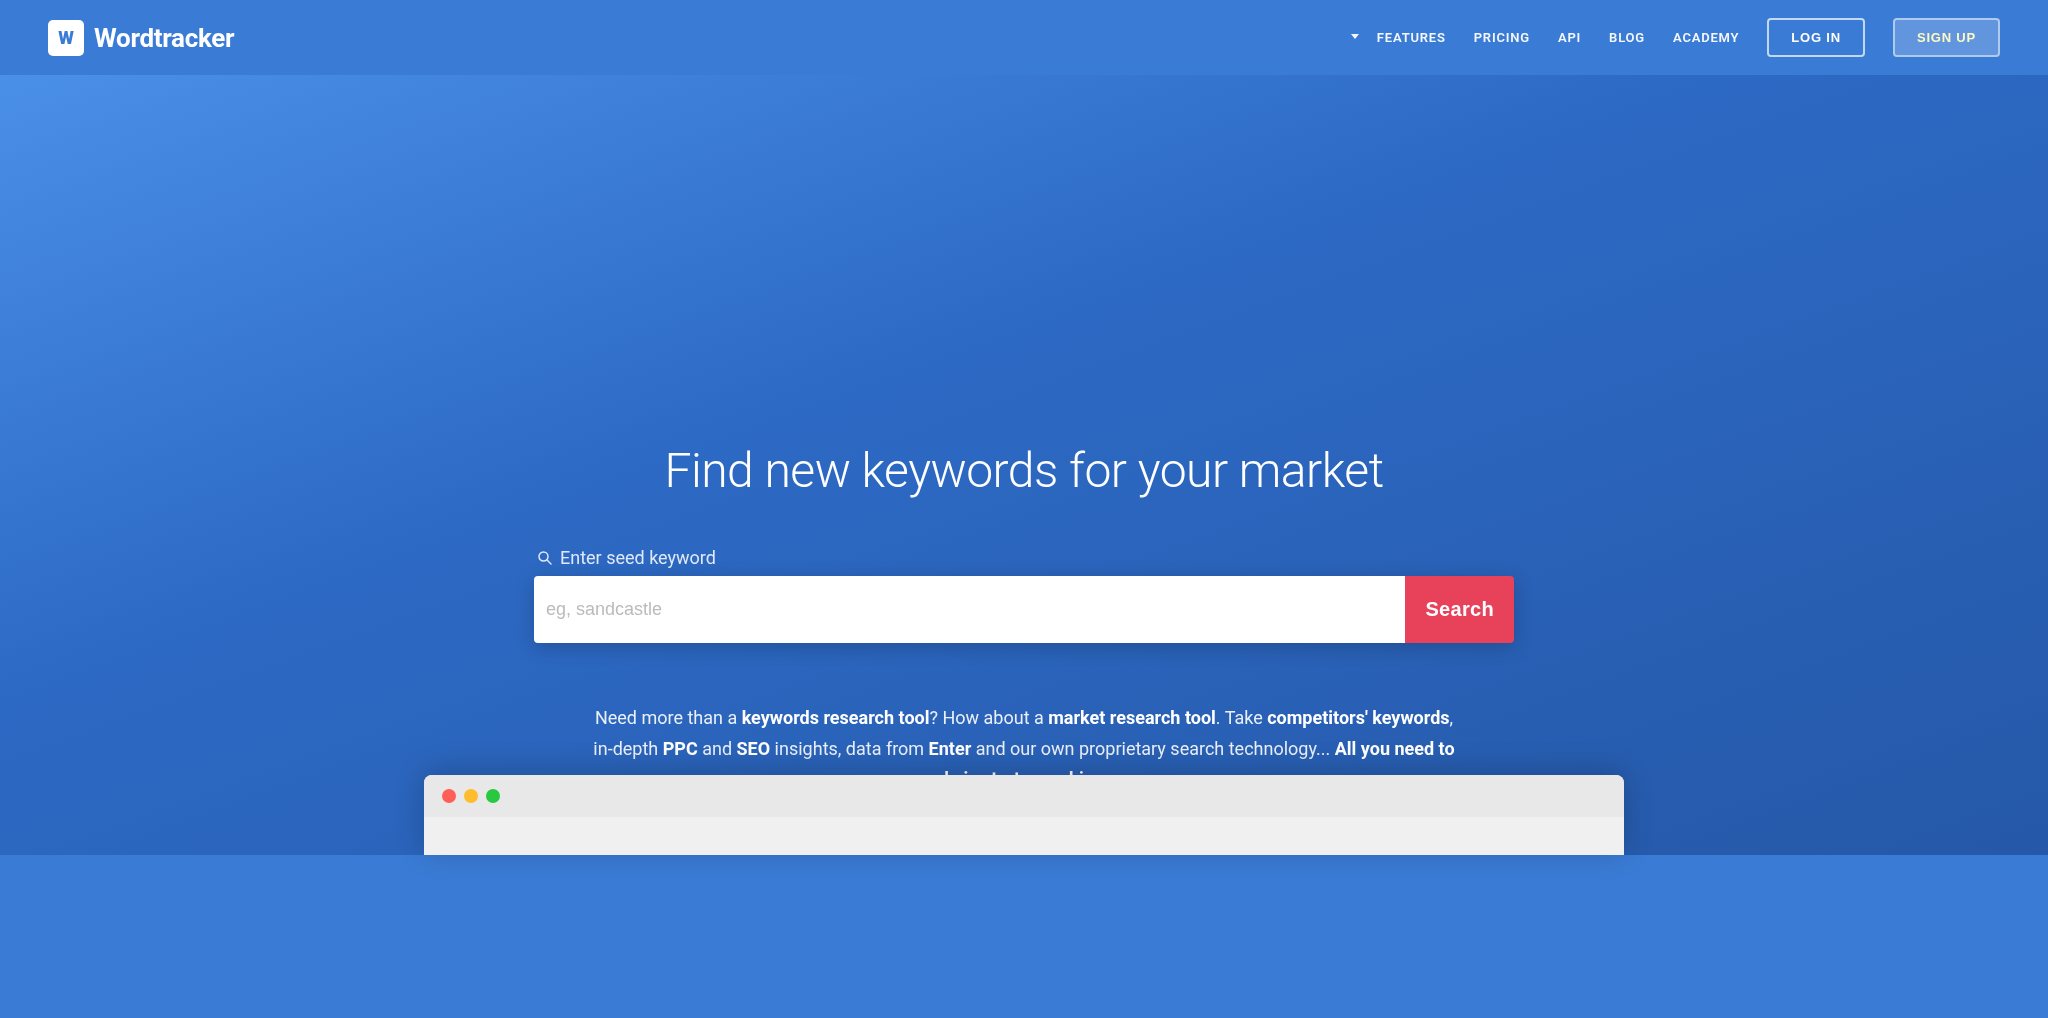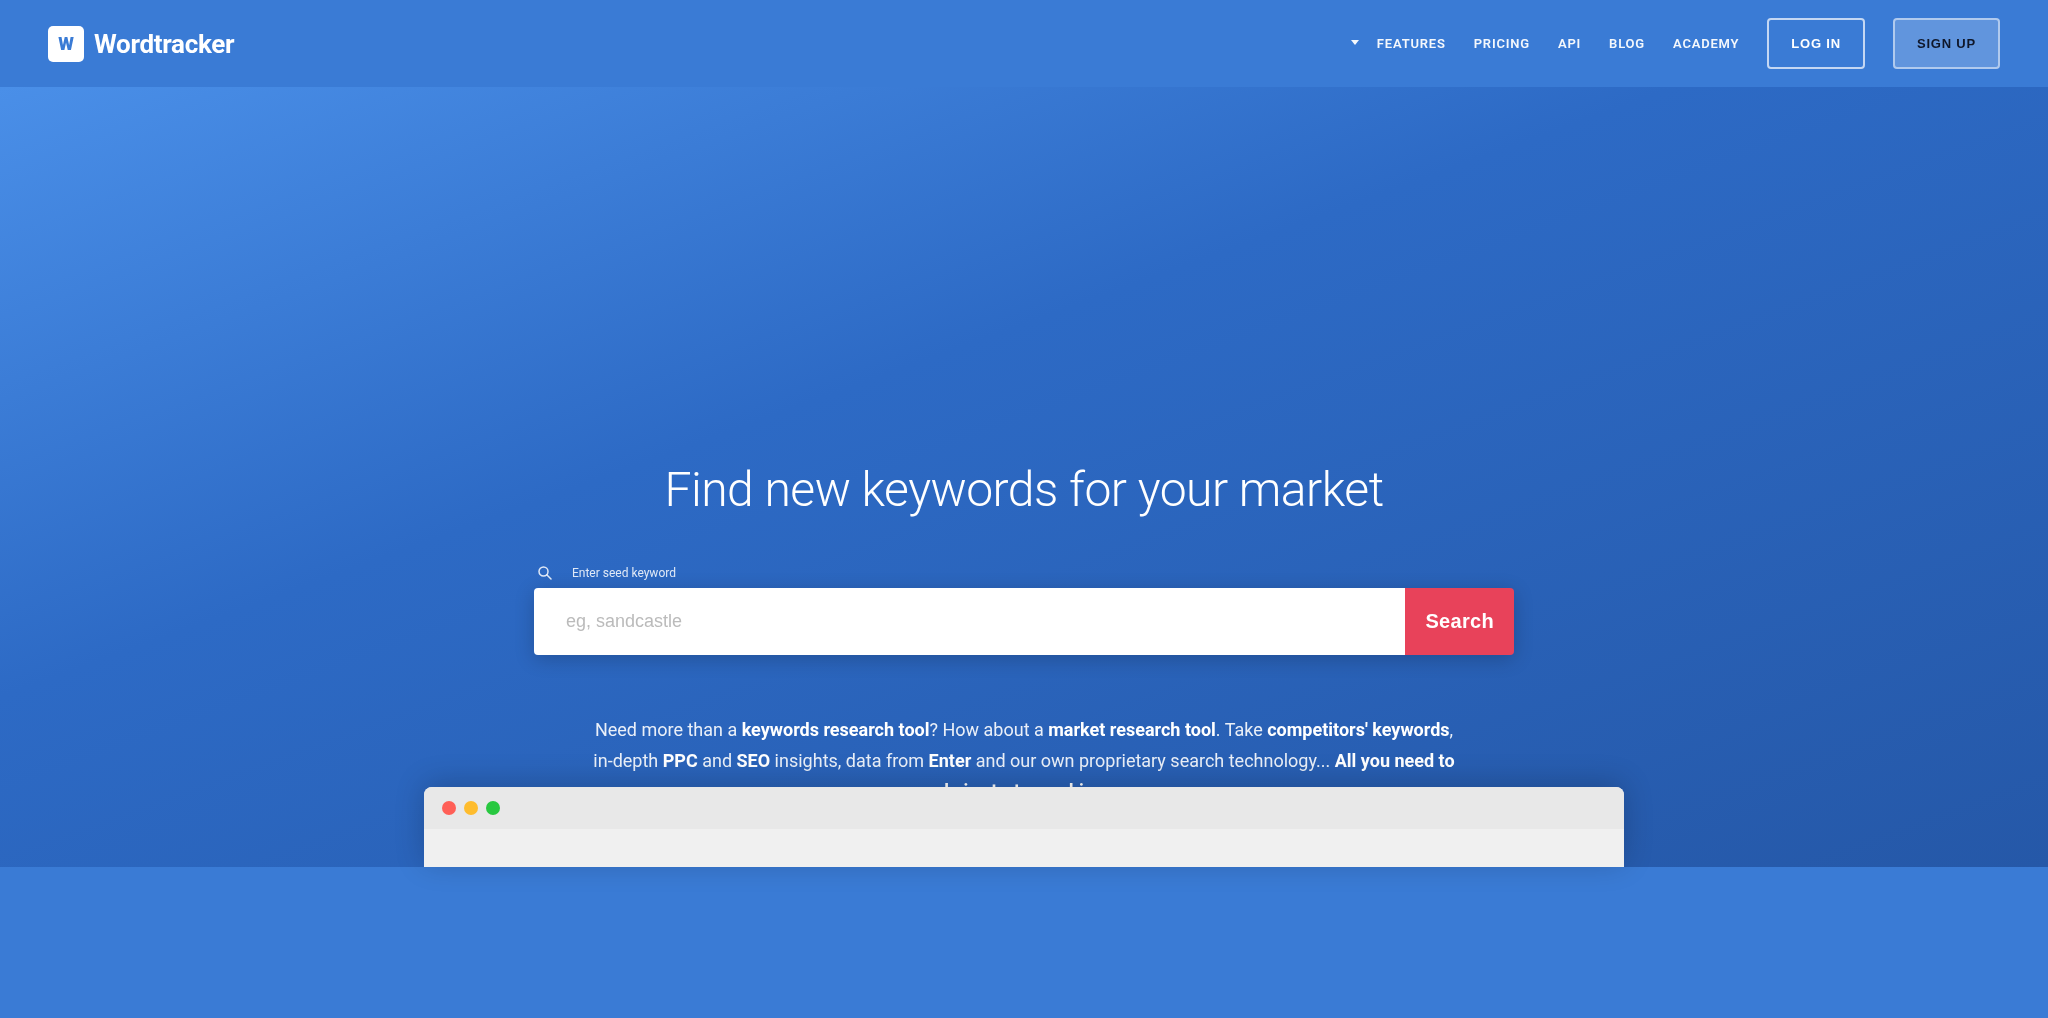--- a/index.html
+++ b/index.html
@@ -60,39 +60,39 @@
       letter-spacing: 0.8px;
       text-transform: uppercase;
       cursor: pointer;
       opacity: 0.95;
       display: flex;
       align-items: center;
       gap: 16px;
     }
 
     .nav-btn {
-      padding: 16px 22px;
+      padding: 10px 22px;
       border-radius: 4px;
       font-size: 13px;
       font-weight: 700;
       letter-spacing: 0.8px;
       text-transform: uppercase;
       cursor: pointer;
     }
 
     .btn-login {
       background: transparent;
       border: 2px solid rgba(255,255,255,0.7);
       color: white;
     }
 
     .btn-signup {
       background: rgba(255,255,255,0.2);
       border: 2px solid rgba(255,255,255,0.5);
-      color: #0f172a;
+      color: #fef9c3;
     }
 
     
     .hero {
       display: flex;
       flex-direction: column;
       align-items: center;
       padding: 80px 40px 60px;
       background: linear-gradient(160deg, #4a8fe8 0%, #2d6ac5 40%, #2558a8 100%);
       min-height: 780px;
@@ -112,38 +112,38 @@
     
     .search-section {
       width: 100%;
       max-width: 980px;
       margin-bottom: 60px;
     }
 
     .search-label {
       display: flex;
       align-items: center;
-      gap: 20px;
+      gap: 8px;
       color: rgba(255,255,255,0.85);
-      font-size: 12px;
+      font-size: 18px;
       margin-bottom: 8px;
       padding-left: 4px;
     }
 
     .search-bar {
       display: flex;
       width: 100%;
       border-radius: 4px;
       overflow: hidden;
       box-shadow: 0 4px 20px rgba(0,0,0,0.2);
     }
 
     .search-input {
       flex: 1;
-      padding: 22px 32px;
+      padding: 22px 12px;
       font-size: 18px;
       border: none;
       outline: none;
       color: #555;
       background: white;
     }
 
     .search-input::placeholder {
       color: #bbb;
     }

